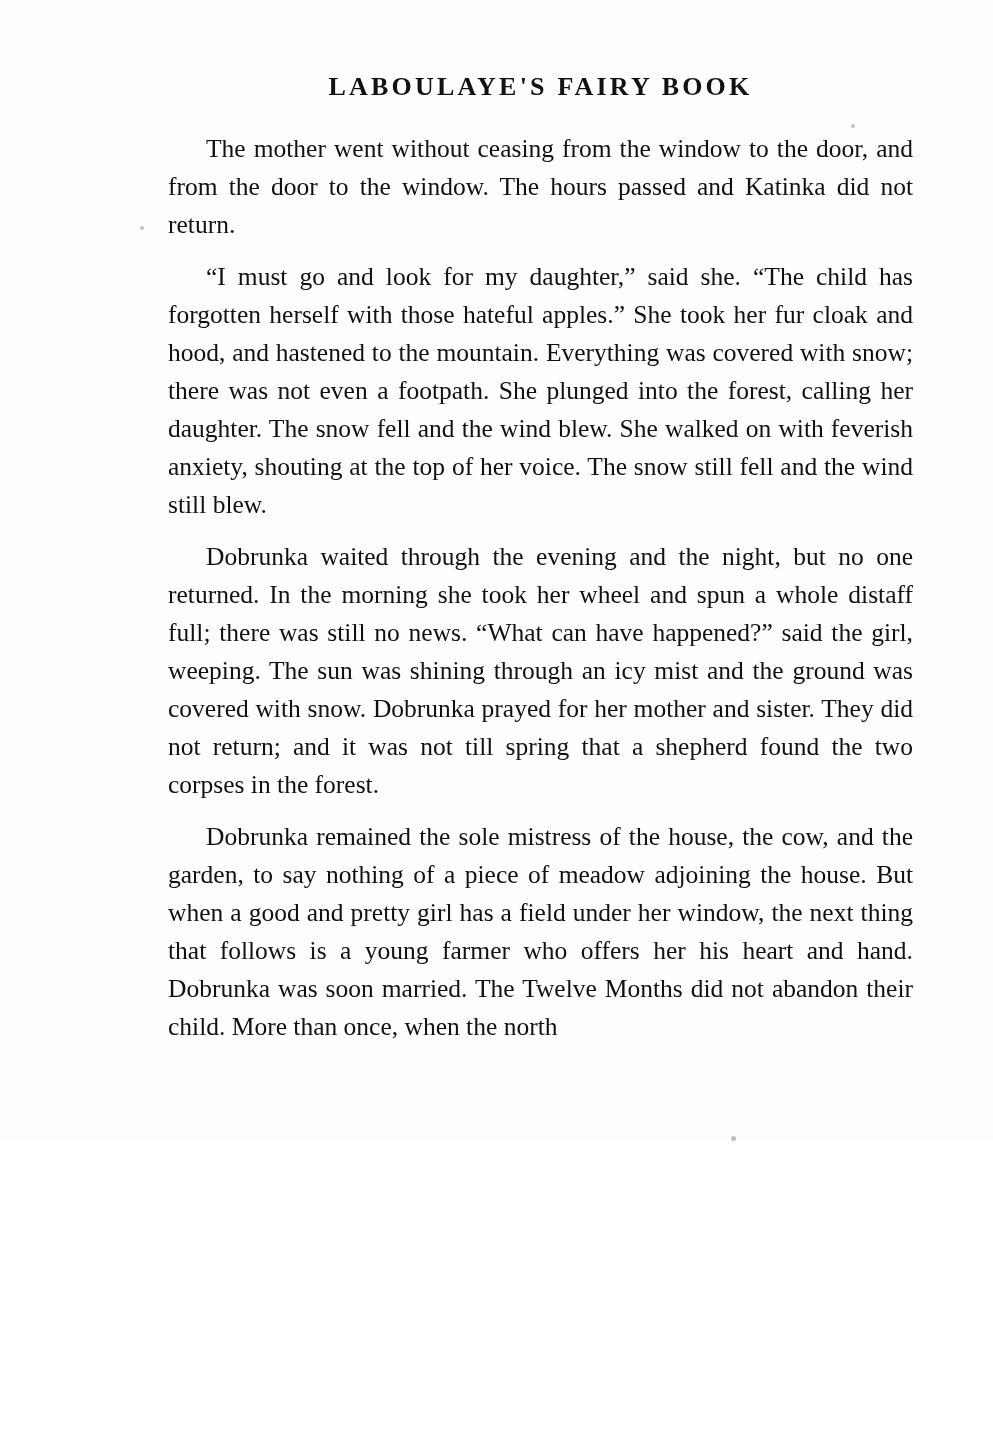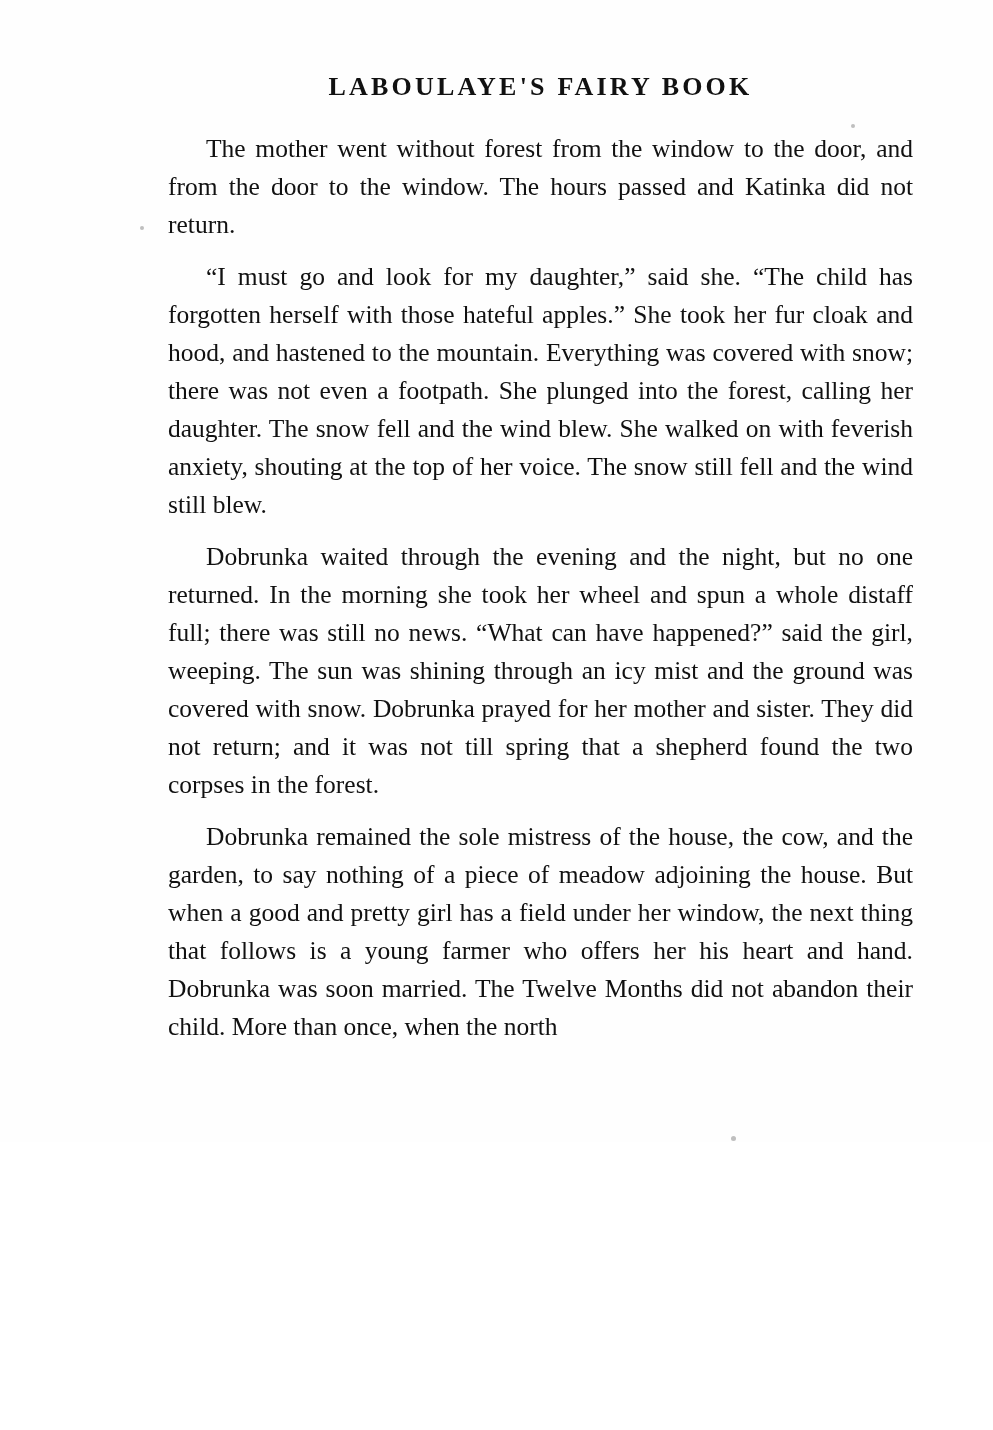--- a/index.html
+++ b/index.html
@@ -75,21 +75,21 @@
   <div class="speck s1"></div>
   <div class="speck s2"></div>
   <div class="speck s3"></div>
   <div class="speck s4"></div>
 
   <div class="page-inner">
 
     <h1 class="running-head">LABOULAYE'S FAIRY BOOK</h1>
 
     <div class="body-text">
-      <p>The mother went without forest from the window to the door, and from the door to the window.  The hours passed and Katinka did not return.</p>
+      <p>The mother went without ceasing from the window to the door, and from the door to the window.  The hours passed and Katinka did not return.</p>
       <p>“I must go and look for my daughter,” said she.  “The child has forgotten herself with those hateful apples.”  She took her fur cloak and hood, and hastened to the mountain. Everything was covered with snow; there was not even a footpath.  She plunged into the forest, calling her daughter.  The snow fell and the wind blew.  She walked on with feverish anxiety, shouting at the top of her voice. The snow still fell and the wind still blew.</p>
       <p>Dobrunka waited through the evening and the night, but no one returned.  In the morning she took her wheel and spun a whole distaff full; there was still no news. “What can have happened?” said the girl, weeping.  The sun was shining through an icy mist and the ground was covered with snow.  Dobrunka prayed for her mother and sister.  They did not return; and it was not till spring that a shepherd found the two corpses in the forest.</p>
       <p>Dobrunka remained the sole mistress of the house, the cow, and the garden, to say nothing of a piece of meadow adjoining the house.  But when a good and pretty girl has a field under her window, the next thing that follows is a young farmer who offers her his heart and hand. Dobrunka was soon married.  The Twelve Months did not abandon their child.  More than once, when the north</p>
     </div>
 
     <div class="folio">94</div>
   </div>
 
 </div>
 

